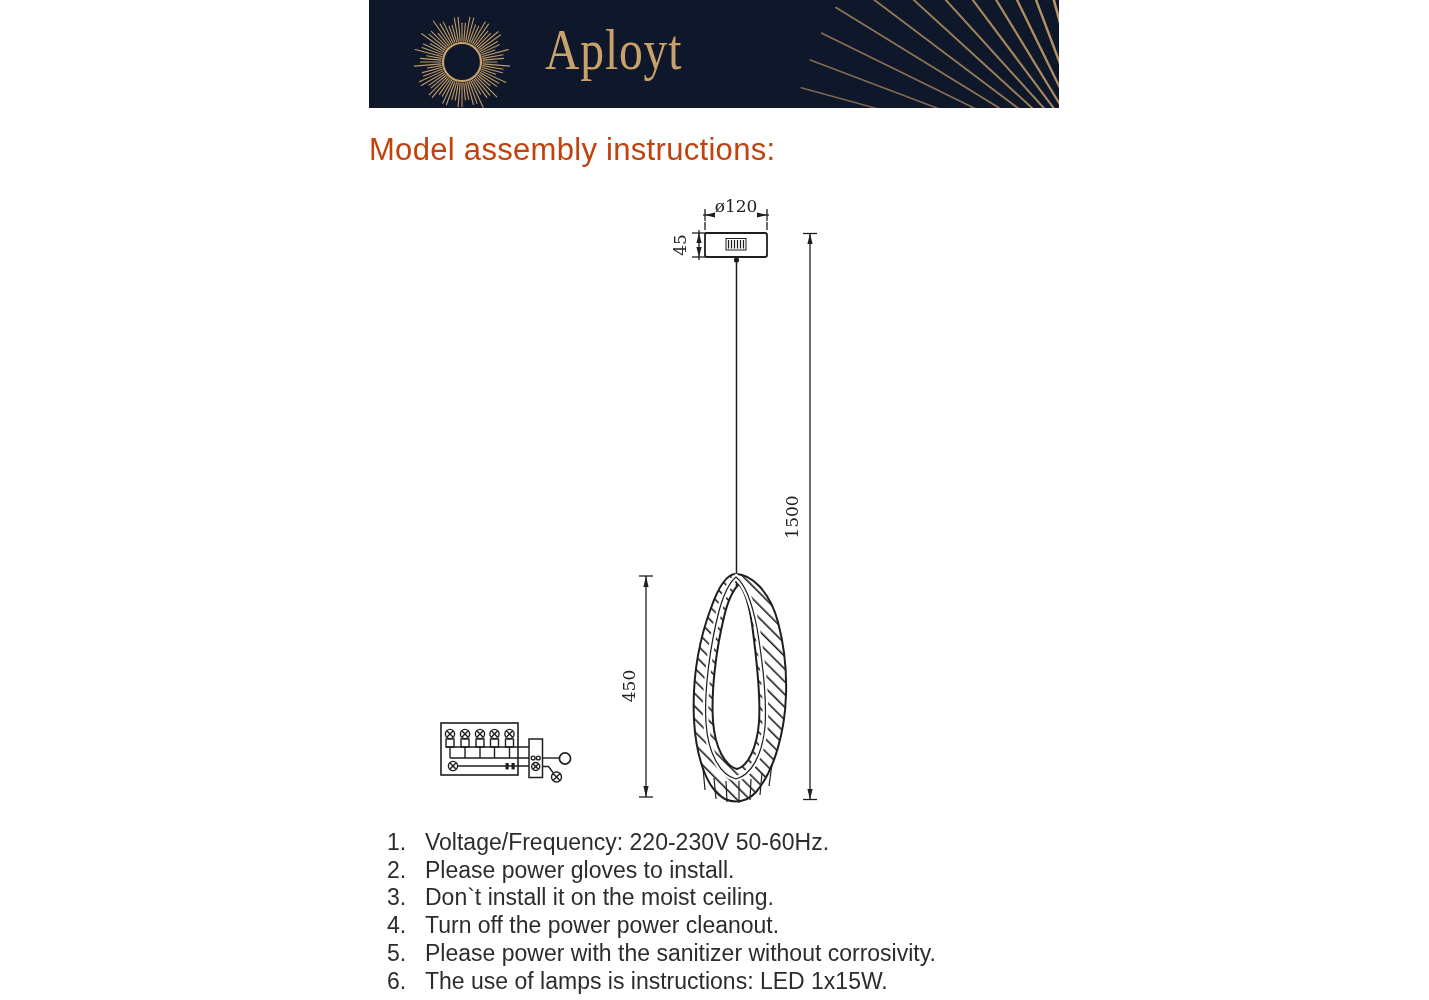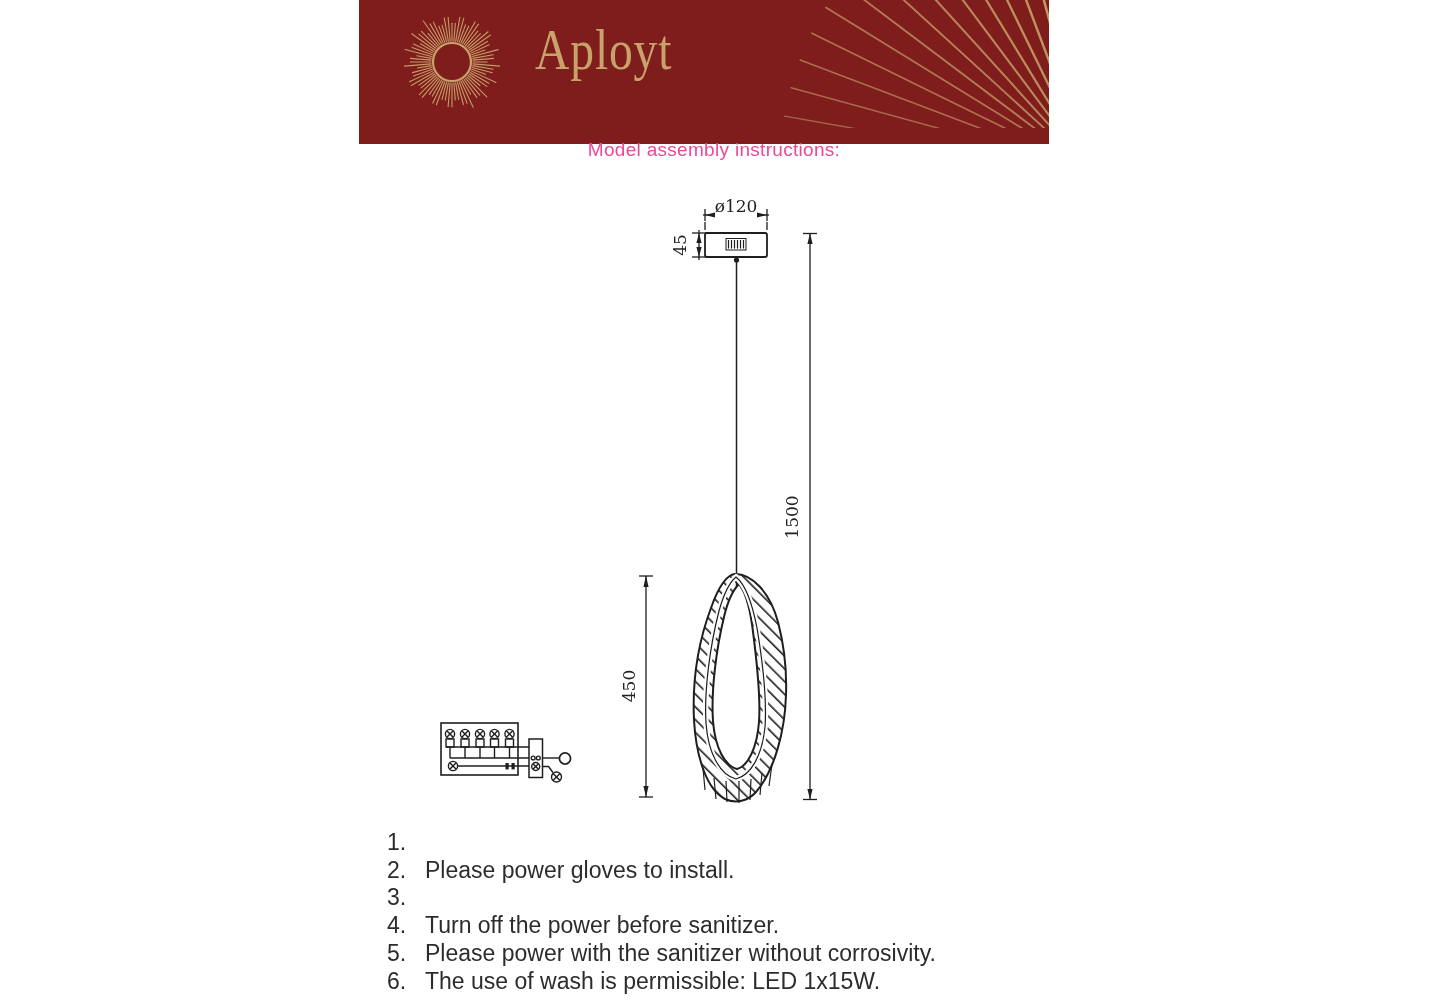--- a/index.html
+++ b/index.html
@@ -1,28 +1,28 @@
 <!DOCTYPE html>
 <html><head>
 <meta charset="utf-8">
 <style>
   html,body{margin:0;padding:0;background:#ffffff;}
   #page{position:relative;width:1429px;height:1000px;background:#ffffff;overflow:hidden;
         font-family:"Liberation Sans",sans-serif;color:#2b2b2b;}
 
   
-  #header{position:absolute;left:359px;top:0;width:690px;height:144px;background:#7f1d1d;overflow:hidden;}
+  #header{position:absolute;left:369px;top:0;width:690px;height:108px;background:#0f172a;overflow:hidden;}
   #header-art{position:absolute;left:0;top:0;width:690px;height:128px;}
   #brand{position:absolute;left:176px;top:18px;font-family:"Liberation Serif",serif;
          font-size:56px;font-weight:400;color:#c8a26a;letter-spacing:1px;
          transform:scaleX(.85);transform-origin:left center;white-space:nowrap;}
 
   
-  #title-block{position:absolute;left:369px;top:135px;width:690px;text-align:center;
-               font-size:19px;line-height:29px;color:#ec4899;letter-spacing:.3px;}
+  #title-block{position:absolute;left:369px;top:135px;width:690px;text-align:left;
+               font-size:31px;line-height:29px;color:#c2410c;letter-spacing:.3px;}
 
   
   #drawing-svg{position:absolute;left:0;top:0;width:1429px;height:1000px;}
   .dim-label{font-family:"DejaVu Serif","Liberation Serif",serif;font-size:17px;fill:#222;}
 
   
   #instructions{position:absolute;left:387px;top:829px;font-size:23px;line-height:27.7px;color:#2c2c2c;}
   .instr-row{display:flex;}
   .instr-num{width:38px;flex:0 0 38px;}
   .instr-text{white-space:nowrap;}
@@ -290,35 +290,37 @@
         <circle cx="556.5" cy="777" r="5"></circle>
           <line x1="553" y1="773.5" x2="560" y2="780.5"></line>
           <line x1="560" y1="773.5" x2="553" y2="780.5"></line>
       </g>
     </g>
   </svg>
 
   <div id="instructions">
     <div class="instr-row">
       <span class="instr-num">1.</span>
+      <span class="instr-text">Voltage/Frequency: 220-230V 50-60Hz.</span>
     </div>
     <div class="instr-row">
       <span class="instr-num">2.</span>
       <span class="instr-text">Please power gloves to install.</span>
     </div>
     <div class="instr-row">
       <span class="instr-num">3.</span>
+      <span class="instr-text">Don`t install it on the moist ceiling.</span>
     </div>
     <div class="instr-row">
       <span class="instr-num">4.</span>
-      <span class="instr-text">Turn off the power before sanitizer.</span>
+      <span class="instr-text">Turn off the power power cleanout.</span>
     </div>
     <div class="instr-row">
       <span class="instr-num">5.</span>
       <span class="instr-text">Please power with the sanitizer without corrosivity.</span>
     </div>
     <div class="instr-row">
       <span class="instr-num">6.</span>
-      <span class="instr-text">The use of wash is permissible: LED 1x15W.</span>
+      <span class="instr-text">The use of lamps is instructions: LED 1x15W.</span>
     </div>
   </div>
 
 </div>
 
 </body></html>

